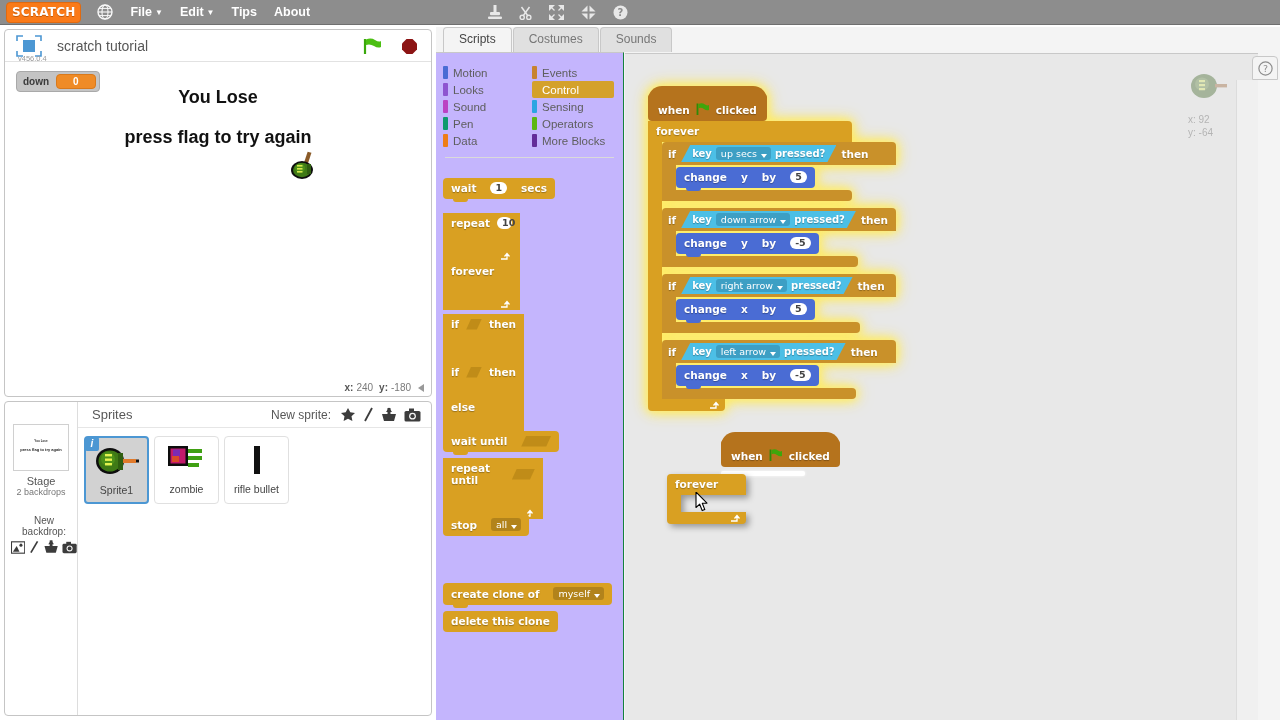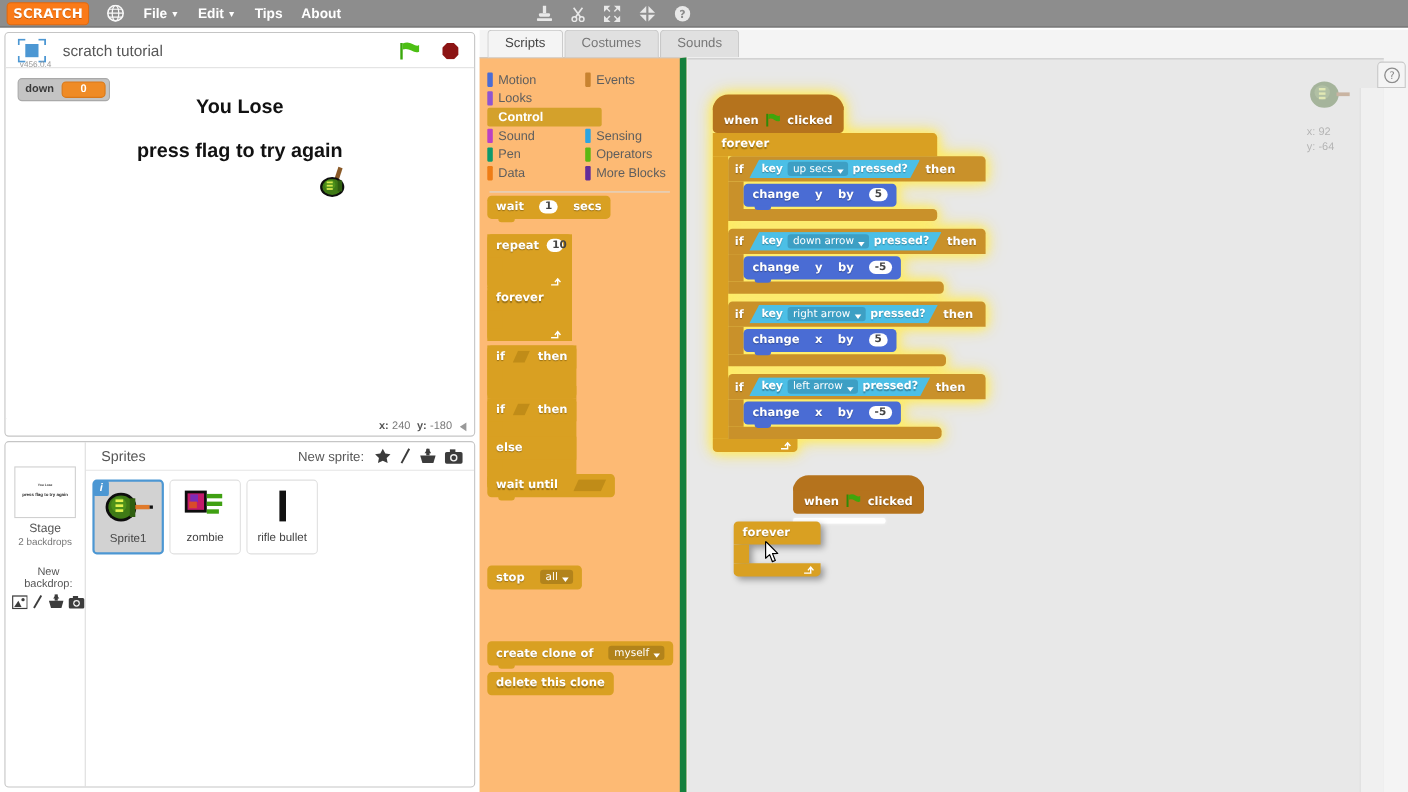--- a/index.html
+++ b/index.html
@@ -130,31 +130,31 @@
     background: #f4f4f4;
   }
   .tabs { display: flex; height: 25px; padding-left: 7px; gap: 1px; position: relative; z-index: 3; }
   .tab {
     background: #e0e0e0; border: 1px solid #c8c8c8; border-bottom: none;
     border-radius: 4px 4px 0 0; padding: 4px 15px 3px; font-size: 12px; color: #777;
   }
   .tab.active { background: #f4f4f4; color: #444; }
   .palettecol {
     position: absolute; left: 0; top: 25px; width: 188px; bottom: 0;
-    background: #fdba74; border-right: 6px solid #15803d;
+    background: #c4b5fd; border-right: 1px solid #15803d;
     border-top: 1px solid #c8c8c8;
   }
   .catgrid {
     display: flex; flex-wrap: wrap; padding: 11px 0 0 7px; width: 188px;
   }
   .cat { width: 89px; display: flex; align-items: center; height: 17px; font-size: 11.5px; color: #5e5e5e; }
   .cat .sw { width: 5px; height: 13px; margin-right: 5px; border-radius: 1px; }
   .cat.active {
-    background: #d4a12b; color: #fff; font-weight: bold; border-radius: 2px;
-    width: 104px; padding-left: 0;
+    background: #d4a12b; color: #fff; font-weight: normal; border-radius: 2px;
+    width: 82px; padding-left: 0;
   }
   .cat.active .sw { background: transparent !important; }
   .palsep { margin: 8px 9px 0 9px; border-top: 1px solid #dadada; }
   .palette { position: absolute; top: 113px; left: 0; right: 1px; bottom: 0; overflow: hidden; }
 
   
   .blk {
     position: relative; font-family: "DejaVu Sans", sans-serif;
     font-size: 10.5px; color: #fff; font-weight: bold;
     text-shadow: 0 1px 1px rgba(0,0,0,.3);
@@ -567,20 +567,32 @@
           </div>
           <div class="cbody ctrl" style="height:14px;"></div>
           <div class="cbot ctrl"></div>
         </div>
 
         <div class="blk ctrl stack notch-b" style="position:absolute; left:7px; top:265px;">
           <span>wait until</span>
           <span style="display:inline-block;width:30px;height:11px;background:#c08c18;clip-path:polygon(5px 0,100% 0,calc(100% - 5px) 100%,0 100%)"></span>
         </div>
 
+        <div class="blk ctrl cwrap" style="position:absolute; left:7px; top:292px; width:100px;">
+          <div class="ctop ctrl">
+            <span>repeat until</span>
+            <span style="display:inline-block;width:30px;height:11px;background:#c08c18;clip-path:polygon(5px 0,100% 0,calc(100% - 5px) 100%,0 100%)"></span>
+          </div>
+          <div class="cbody ctrl" style="height:17px;"></div>
+          <div class="cbot ctrl">
+            <svg class="arrowloop" viewBox="0 0 10 8">
+                <path d="M1 7 L7 7 L7 2 M4.5 4.5 L7 1.5 L9.5 4.5" stroke="#fff" stroke-width="1.3" fill="none"></path>
+              </svg>
+          </div>
+        </div>
 
         <div class="blk ctrl stack" style="position:absolute; left:7px; top:348px;">
           <span>stop</span>
           <span class="field">all</span>
         </div>
 
 
         <div class="blk ctrl stack notch-b" style="position:absolute; left:7px; top:417px;">
           <span>create clone of</span>
           <span class="field">myself</span>

